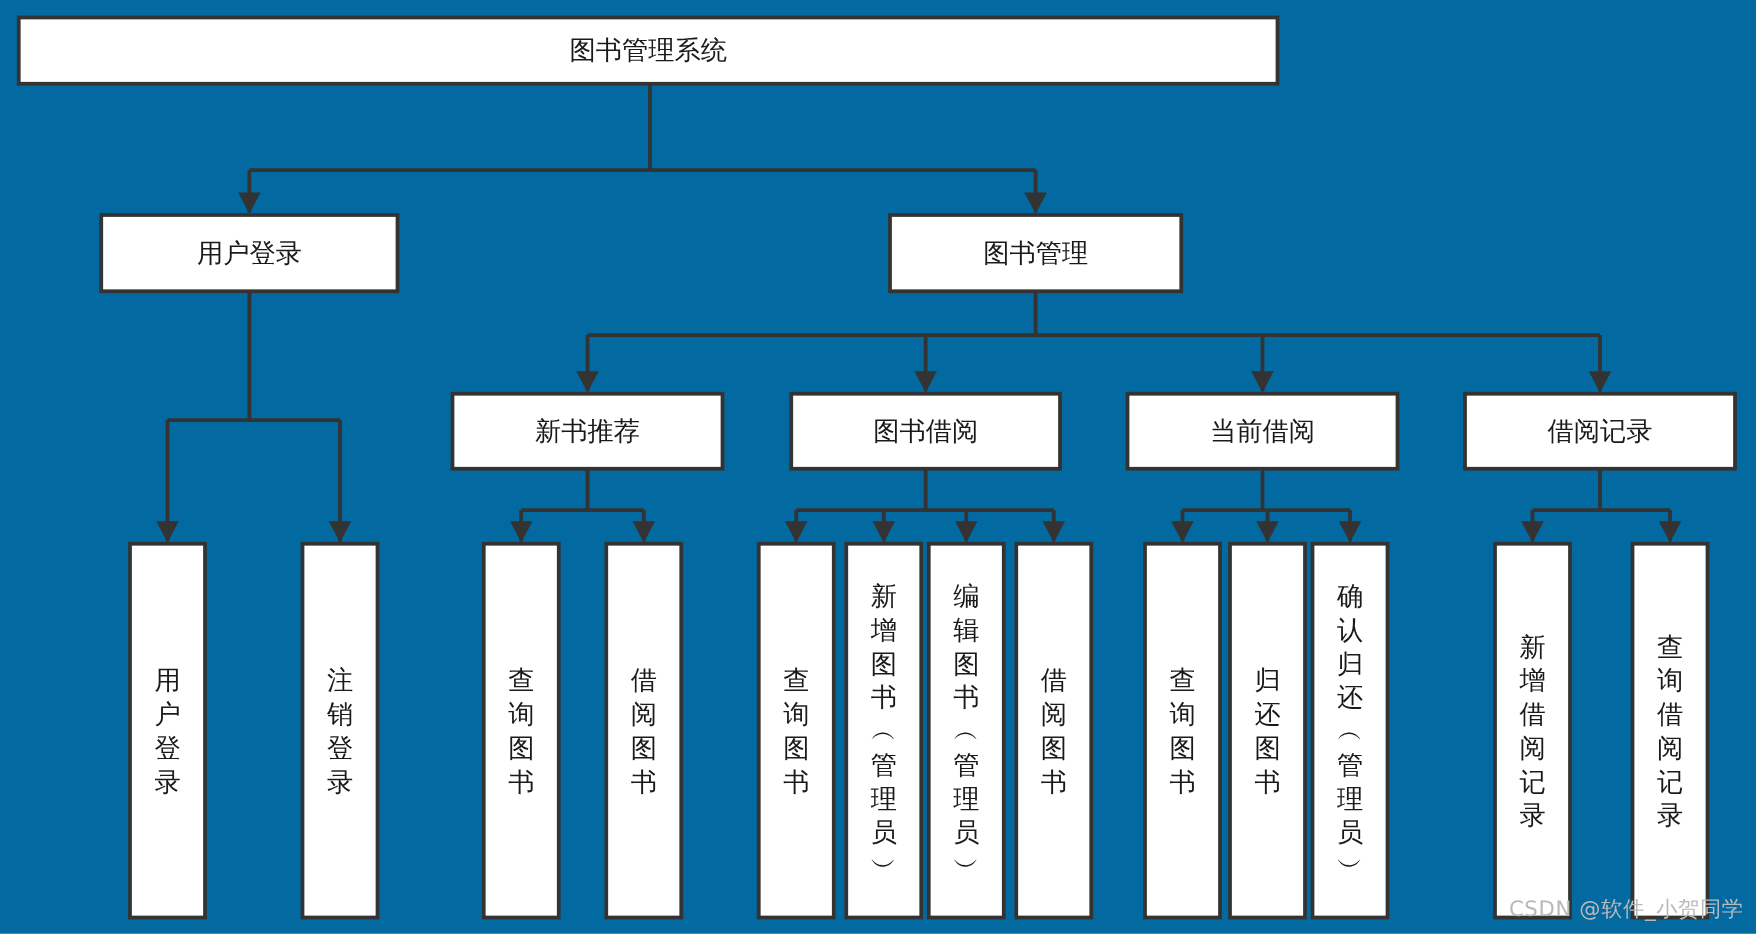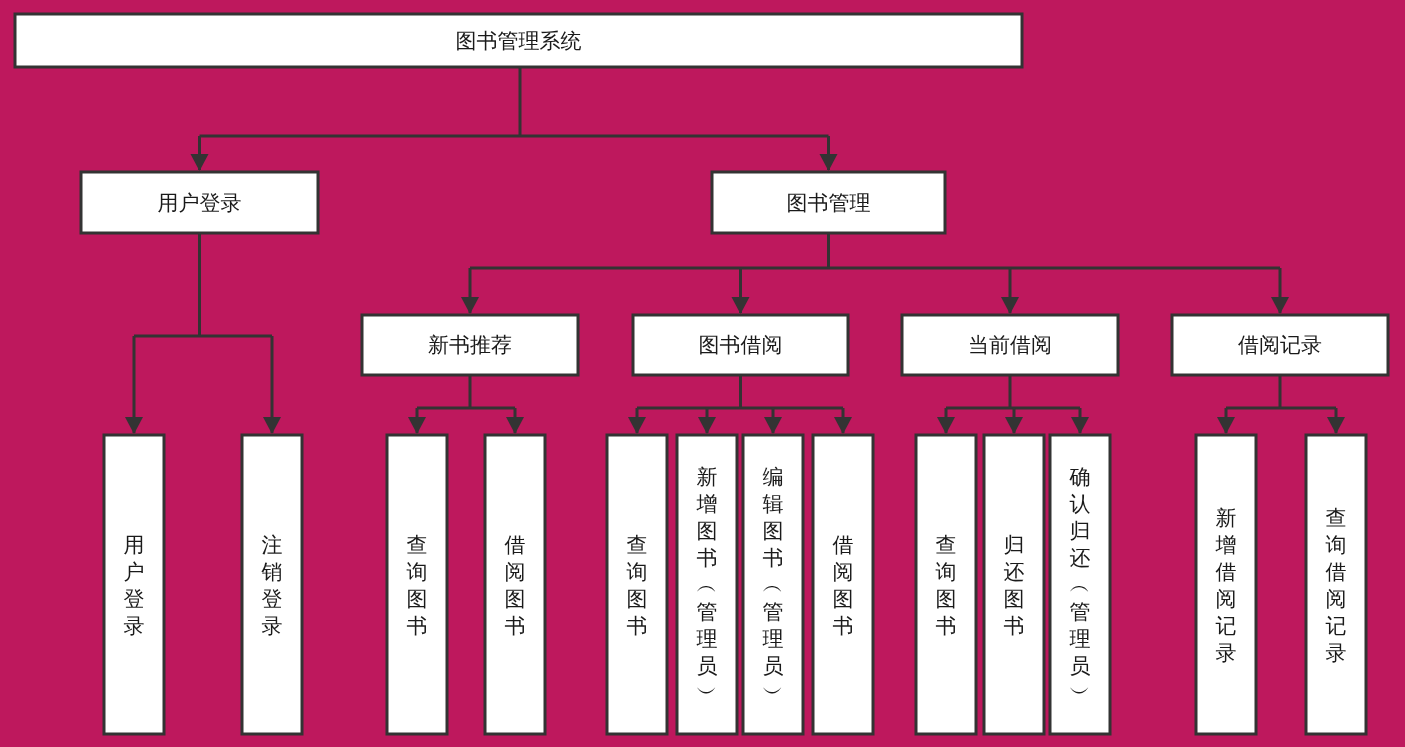--- a/index.html
+++ b/index.html
@@ -10,21 +10,21 @@
   body {
     width: 1405px;
     height: 747px;
     font-family: "DejaVu Sans", "Liberation Sans", sans-serif;
     overflow: hidden;
   }
   #diagram-root {
     position: relative;
     width: 1405px;
     height: 747px;
-    background: #be185d;
+    background: #0369a1;
   }
   svg.diagram-canvas {
     position: absolute;
     left: 0;
     top: 0;
     width: 1405px;
     height: 747px;
   }
   .node-box {
     fill: #ffffff;
@@ -202,13 +202,14 @@
         <g>
           <rect x="1196" y="435" width="60" height="299" class="node-box"></rect>
           <text x="1226" y="524.56" class="node-label-vertical"><tspan x="1226" dy="0">新</tspan><tspan x="1226" dy="27">增</tspan><tspan x="1226" dy="27">借</tspan><tspan x="1226" dy="27">阅</tspan><tspan x="1226" dy="27">记</tspan><tspan x="1226" dy="27">录</tspan></text>
         </g>
         <g>
           <rect x="1306" y="435" width="60" height="299" class="node-box"></rect>
           <text x="1336" y="524.56" class="node-label-vertical"><tspan x="1336" dy="0">查</tspan><tspan x="1336" dy="27">询</tspan><tspan x="1336" dy="27">借</tspan><tspan x="1336" dy="27">阅</tspan><tspan x="1336" dy="27">记</tspan><tspan x="1336" dy="27">录</tspan></text>
         </g>
       </g>
   </svg>
+  <div class="watermark">CSDN @软件_小贺同学</div>
 </div>
 
 </body></html>

